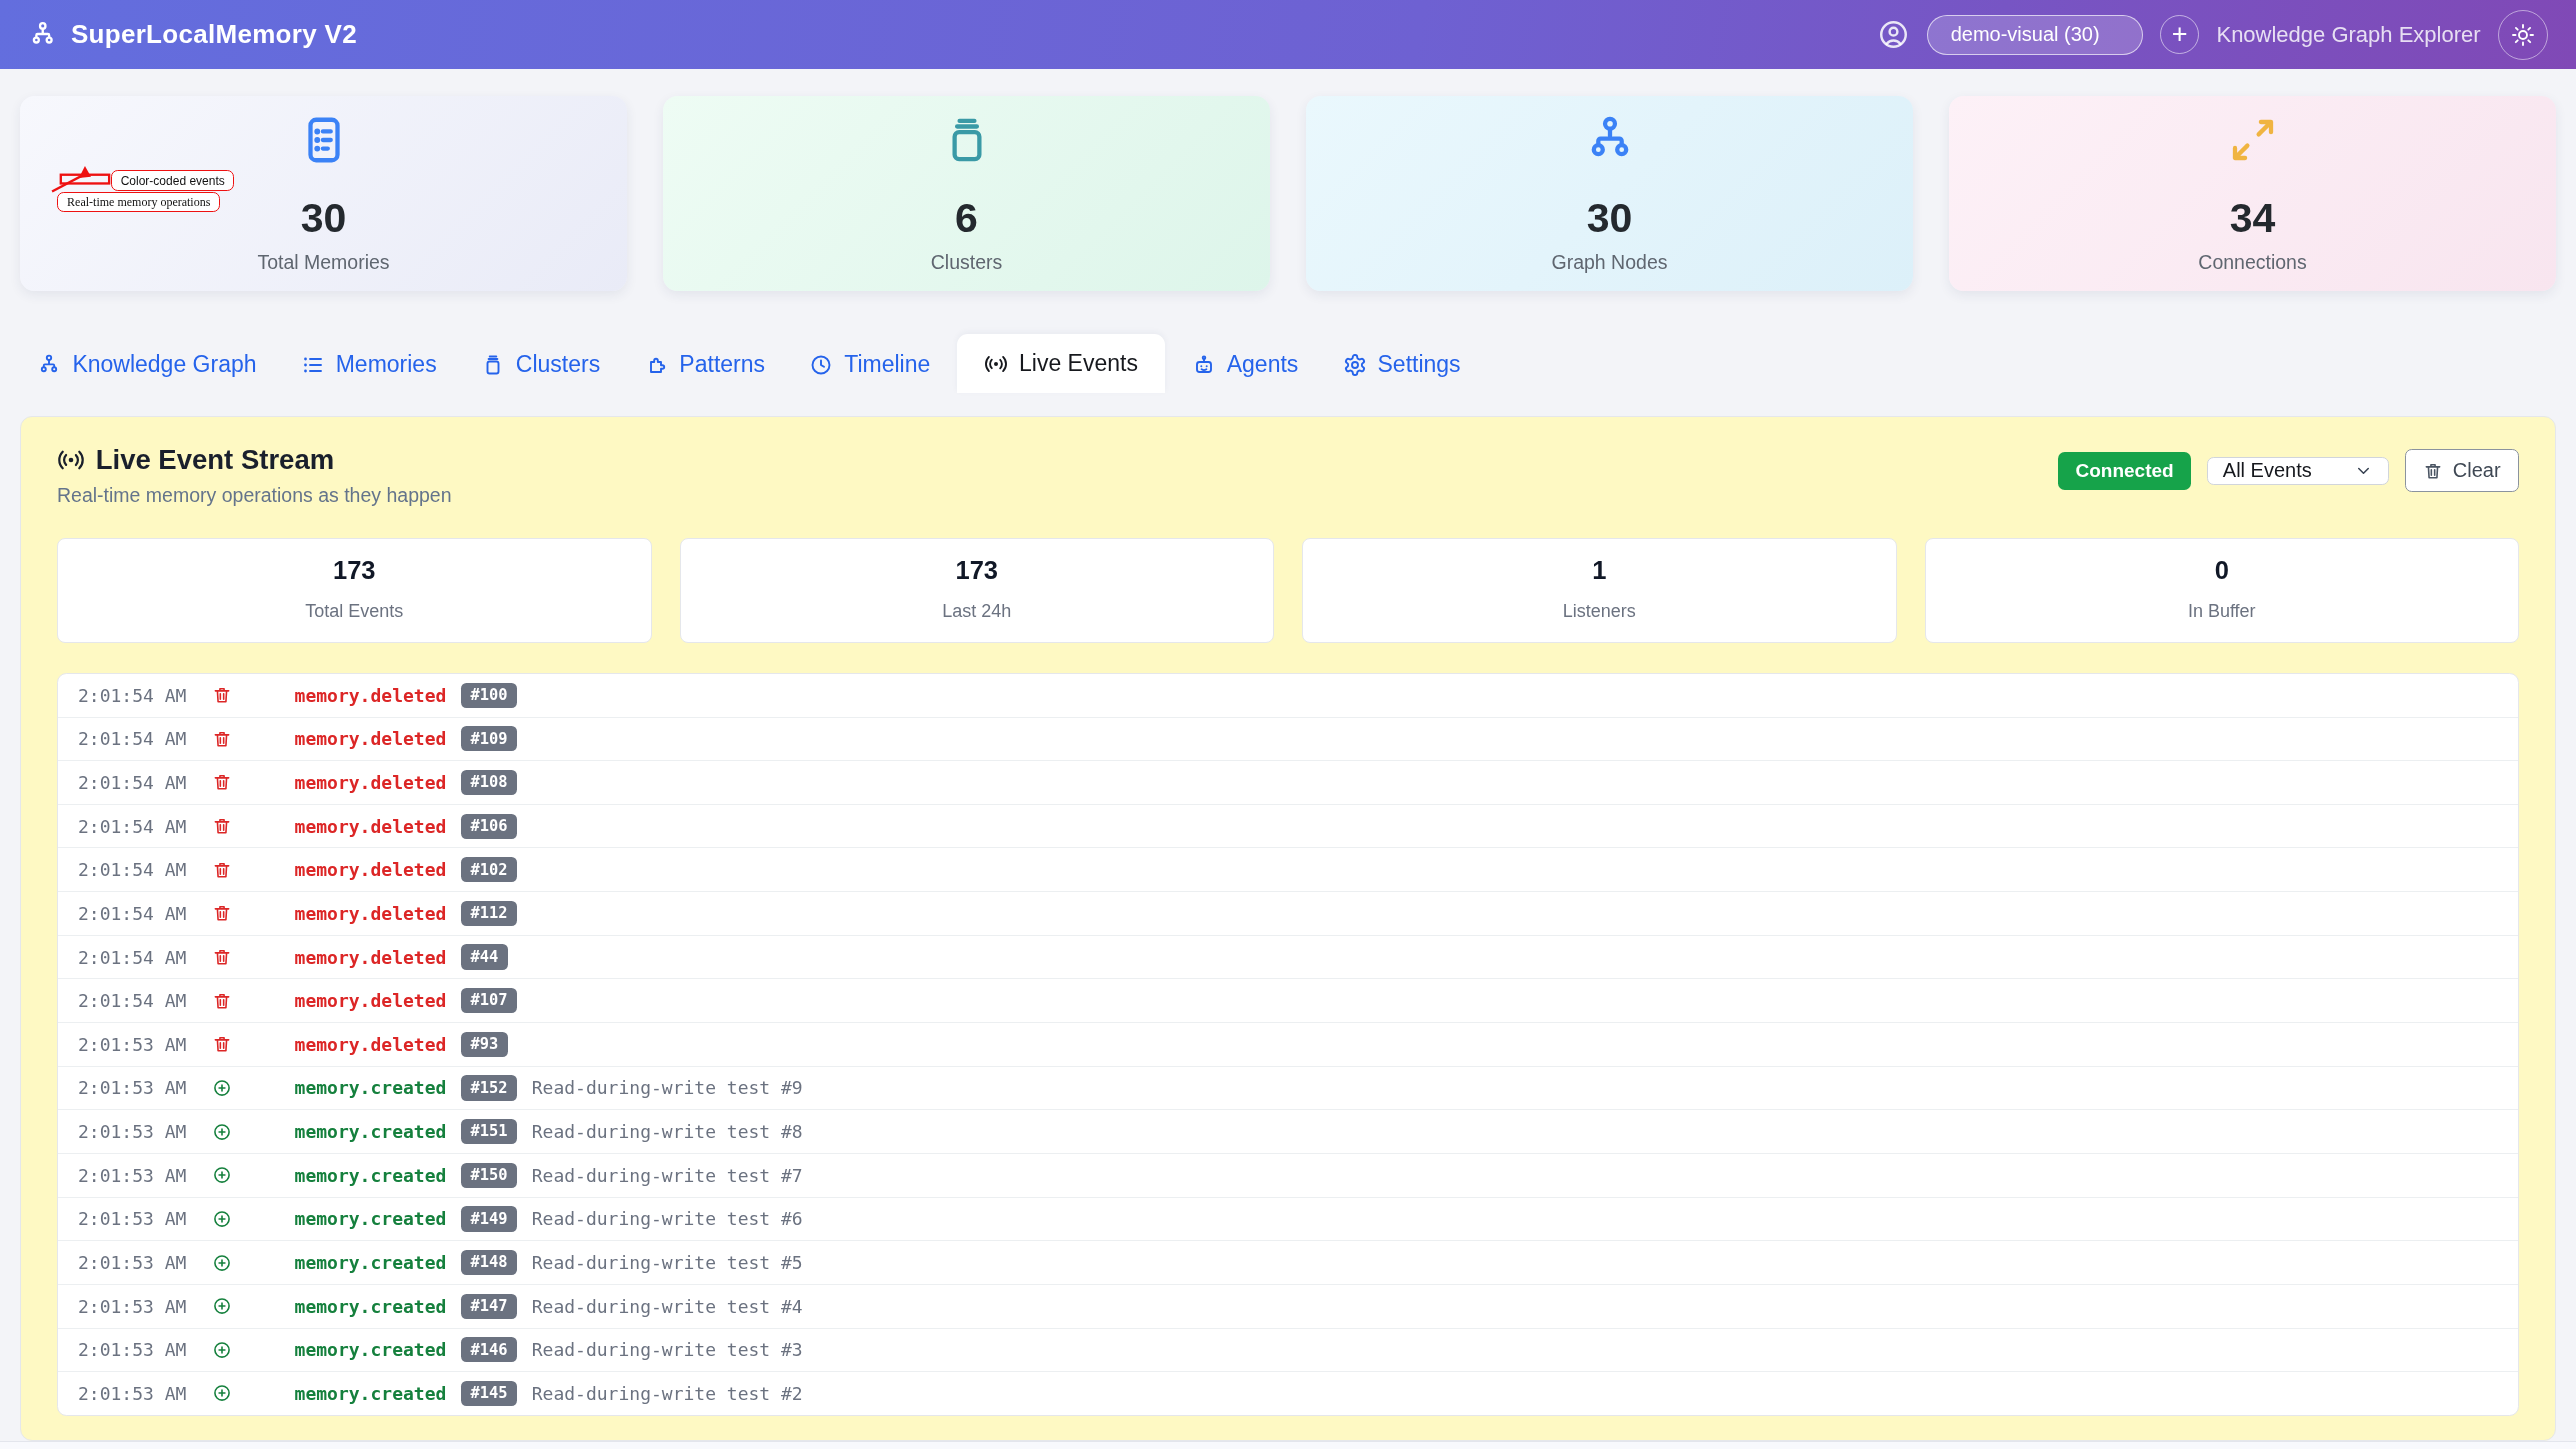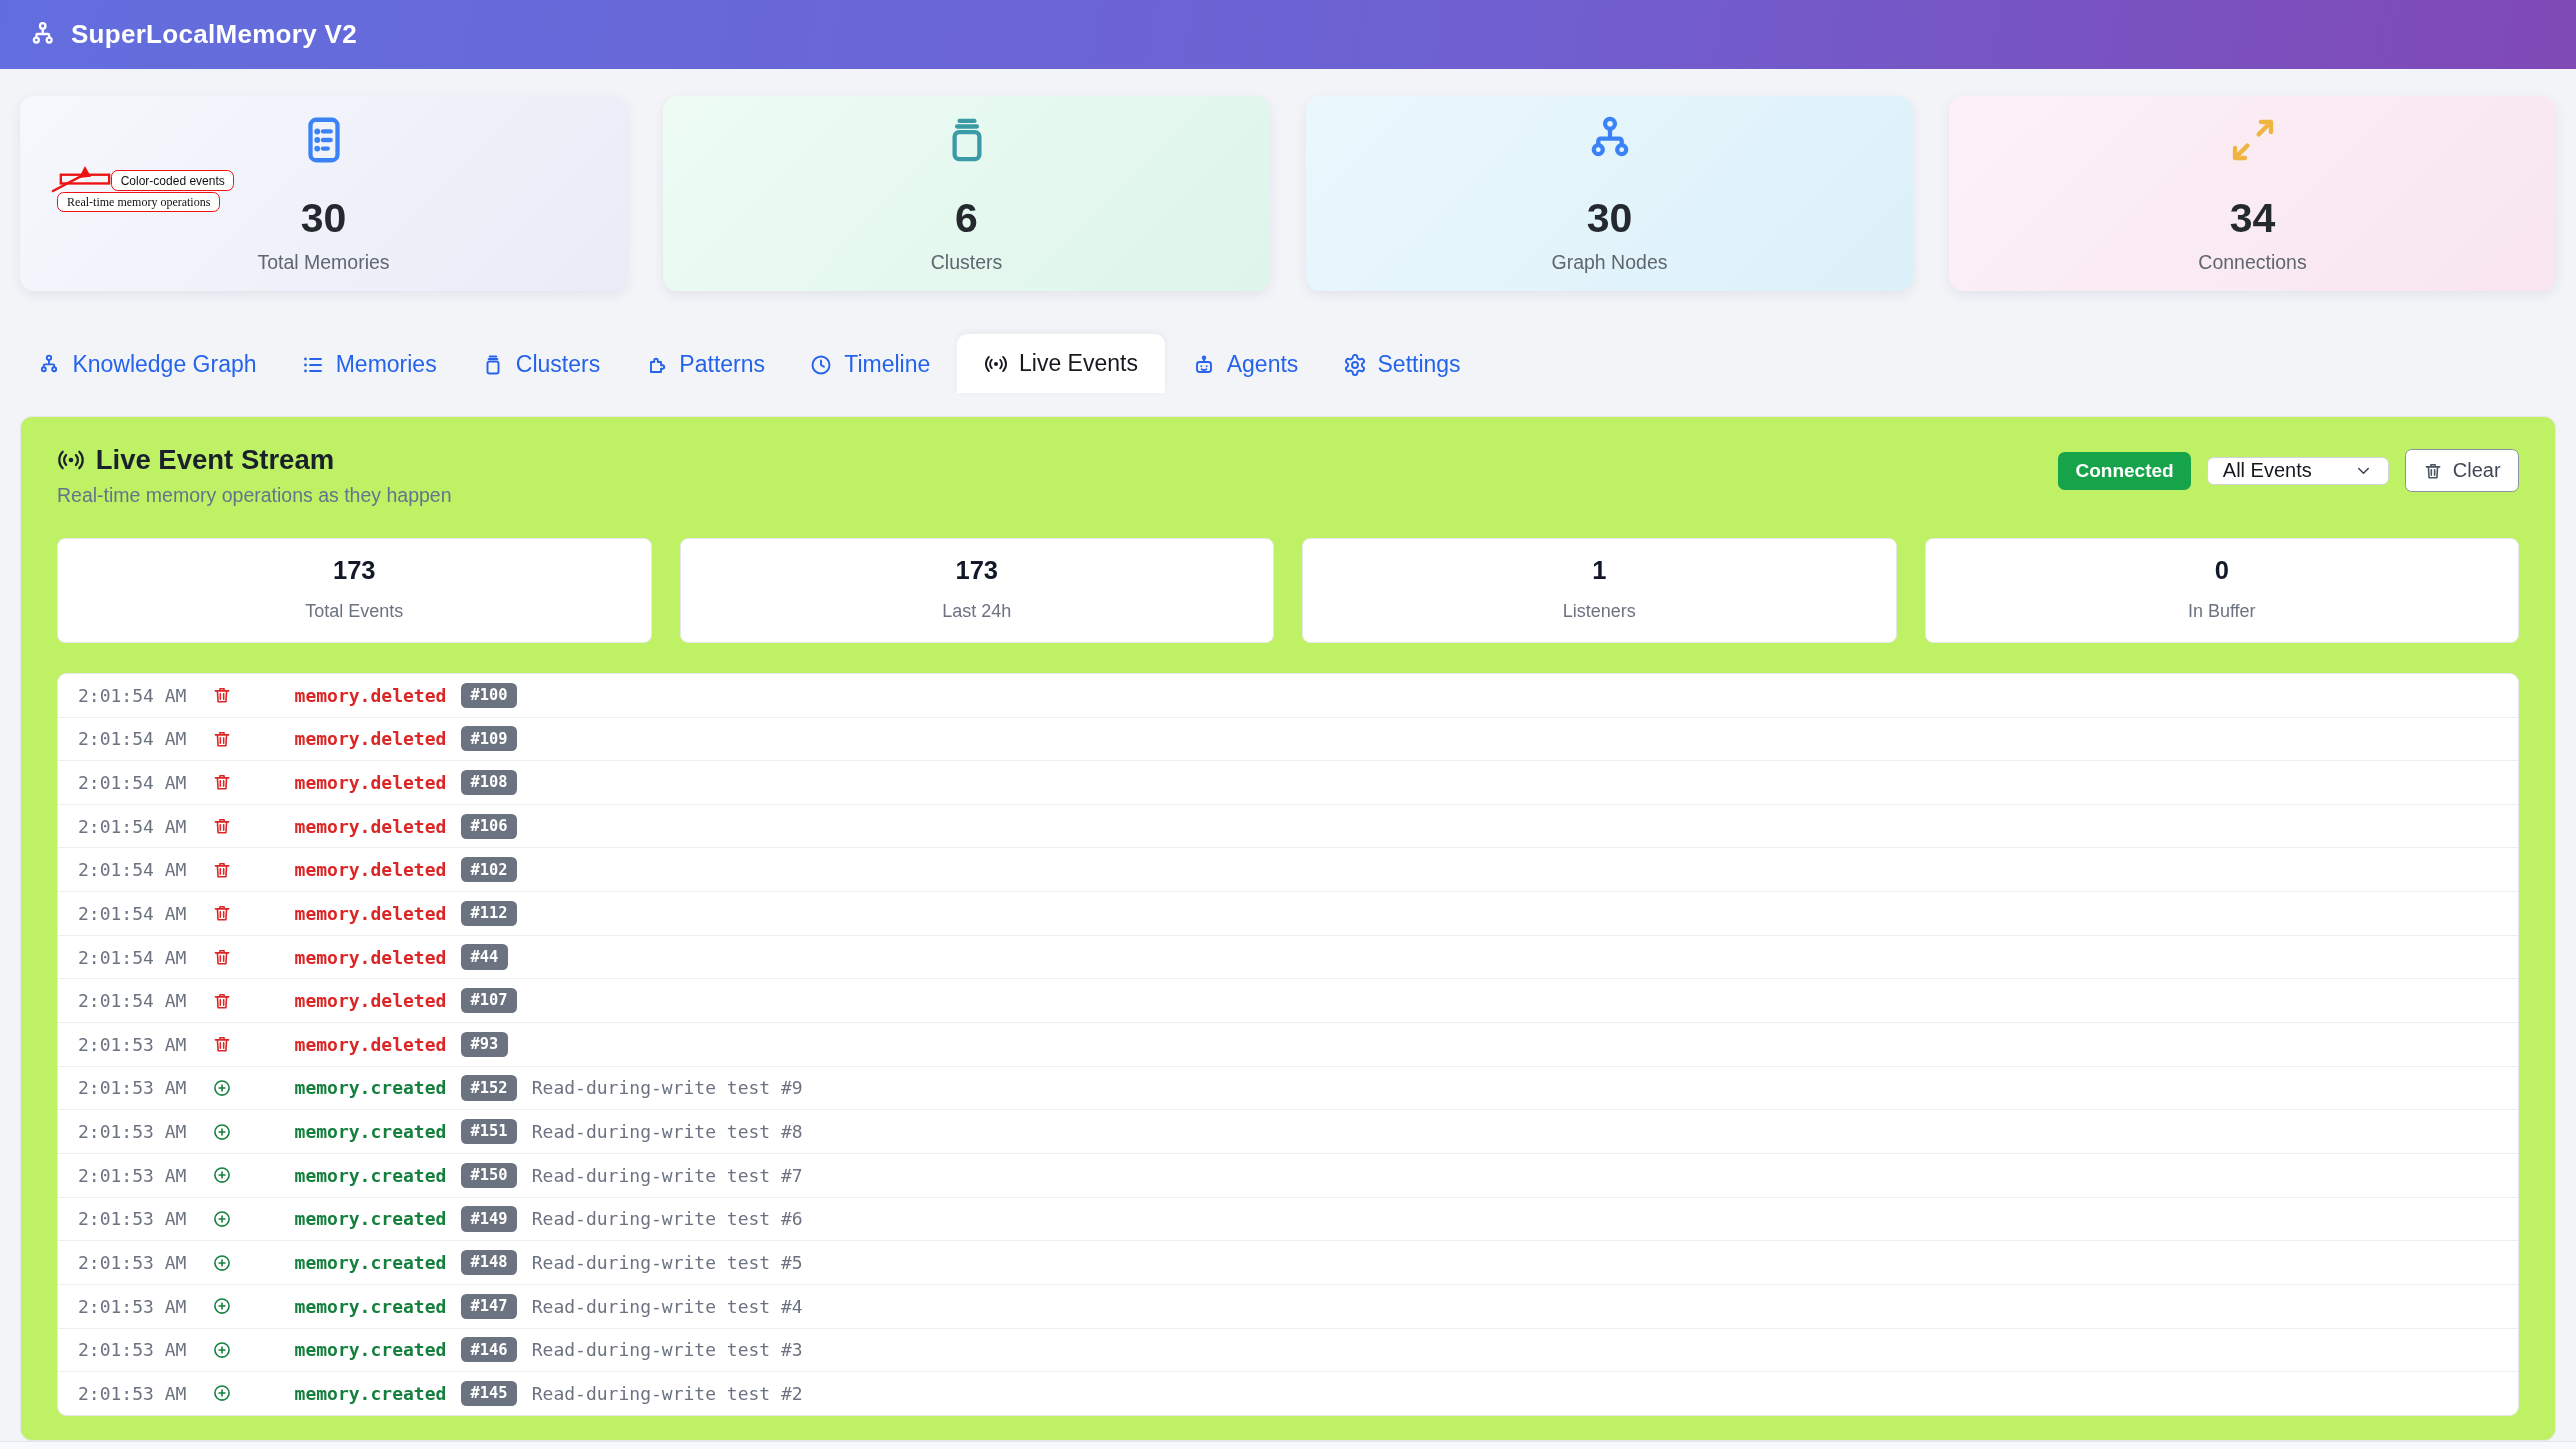--- a/index.html
+++ b/index.html
@@ -76,21 +76,21 @@
     display:flex; align-items:center; gap:11px;
     padding:14.8px 17.4px; font-size:23px; color:#2563eb; cursor:pointer;
     border-radius:10.7px 10.7px 0 0; background:transparent; border:none;
     font-family:"Liberation Sans", sans-serif;
   }
   .tab .icon { width:24px; height:24px; }
   .tab.active { background:#fff; color:#16181d; box-shadow:0 -2px 6.7px rgba(40,50,90,.05); padding:16px 27px; }
 
   
   .panel {
-    margin:23px 20px 0; background:#bef264;
+    margin:23px 20px 0; background:#fef9c3;
     border:1.3px solid #e5e7eb; border-radius:12px;
     padding:27px 36px 24px;
   }
   .panel-header { display:flex; align-items:flex-start; justify-content:space-between; }
   .panel-title-row { display:flex; align-items:center; gap:10.7px; }
   .panel-title-row .icon { width:28px; height:28px; color:#1a202c; }
   .panel-title { font-size:27.5px; font-weight:700; color:#1a202c; }
   .panel-subtitle { font-size:19.5px; color:#64748b; margin-top:8px; }
   .panel-controls { display:flex; align-items:center; gap:16px; margin-top:5.4px;margin-left:38px; }
   .status-badge {
@@ -149,20 +149,40 @@
   <div class="header-left">
     <span class="icon logo-icon">
         <svg viewBox="0 0 24 24" fill="none" stroke="currentColor" stroke-width="1.9" stroke-linecap="round" stroke-linejoin="round">
           <circle cx="12" cy="4.8" r="2.2"></circle>
           <path d="M12 7.2v3M6.8 13.6v-1.2a1 1 0 0 1 1-1h8.4a1 1 0 0 1 1 1v1.2"></path>
           <circle cx="6.8" cy="16.3" r="2"></circle>
           <circle cx="17.2" cy="16.3" r="2"></circle>
         </svg>
       </span>
     <h1 class="app-title">SuperLocalMemory V2</h1>
+  </div>
+  <div class="header-right">
+    <span class="icon person-icon">
+        <svg viewBox="0 0 24 24" fill="none" stroke="currentColor" stroke-width="1.9" stroke-linecap="round" stroke-linejoin="round">
+          <circle cx="12" cy="12" r="9.5"></circle>
+          <circle cx="12" cy="9.8" r="3"></circle>
+          <path d="M6.6 19.3a6.8 6.8 0 0 1 10.8 0"></path>
+        </svg>
+      </span>
+    <div class="workspace-select" role="button">demo-visual (30)</div>
+    <button class="add-btn">+</button>
+    <span class="explorer-label">Knowledge Graph Explorer</span>
+    <button class="theme-btn">
+      <span class="icon">
+          <svg viewBox="0 0 24 24" fill="none" stroke="currentColor" stroke-width="1.9" stroke-linecap="round" stroke-linejoin="round">
+            <circle cx="12" cy="12" r="4"></circle>
+            <path d="M12 2v2.5M12 19.5V22M2 12h2.5M19.5 12H22M4.9 4.9l1.8 1.8M17.3 17.3l1.9 1.9M19.1 4.9l-1.8 1.8M6.7 17.3l-1.9 1.9"></path>
+          </svg>
+        </span>
+    </button>
   </div>
 </header>
 
 <section class="stat-cards">
   <div class="stat-card" style="--accent: #3b82f6; background: linear-gradient(135deg, rgb(247, 248, 253), rgb(233, 235, 247));">
       <span class="icon">
         <svg viewBox="0 0 24 24" fill="none" stroke="currentColor" stroke-width="1.9" stroke-linecap="round" stroke-linejoin="round">
           <rect x="6" y="3" width="12" height="18" rx="2.5"></rect>
           <path d="M11.5 8.2h3.5M11.5 12h3.5M11.5 15.8h2.2"></path>
           <path d="M9 8.2h.01M9 12h.01M9 15.8h.01" stroke-width="2.6"></path>

